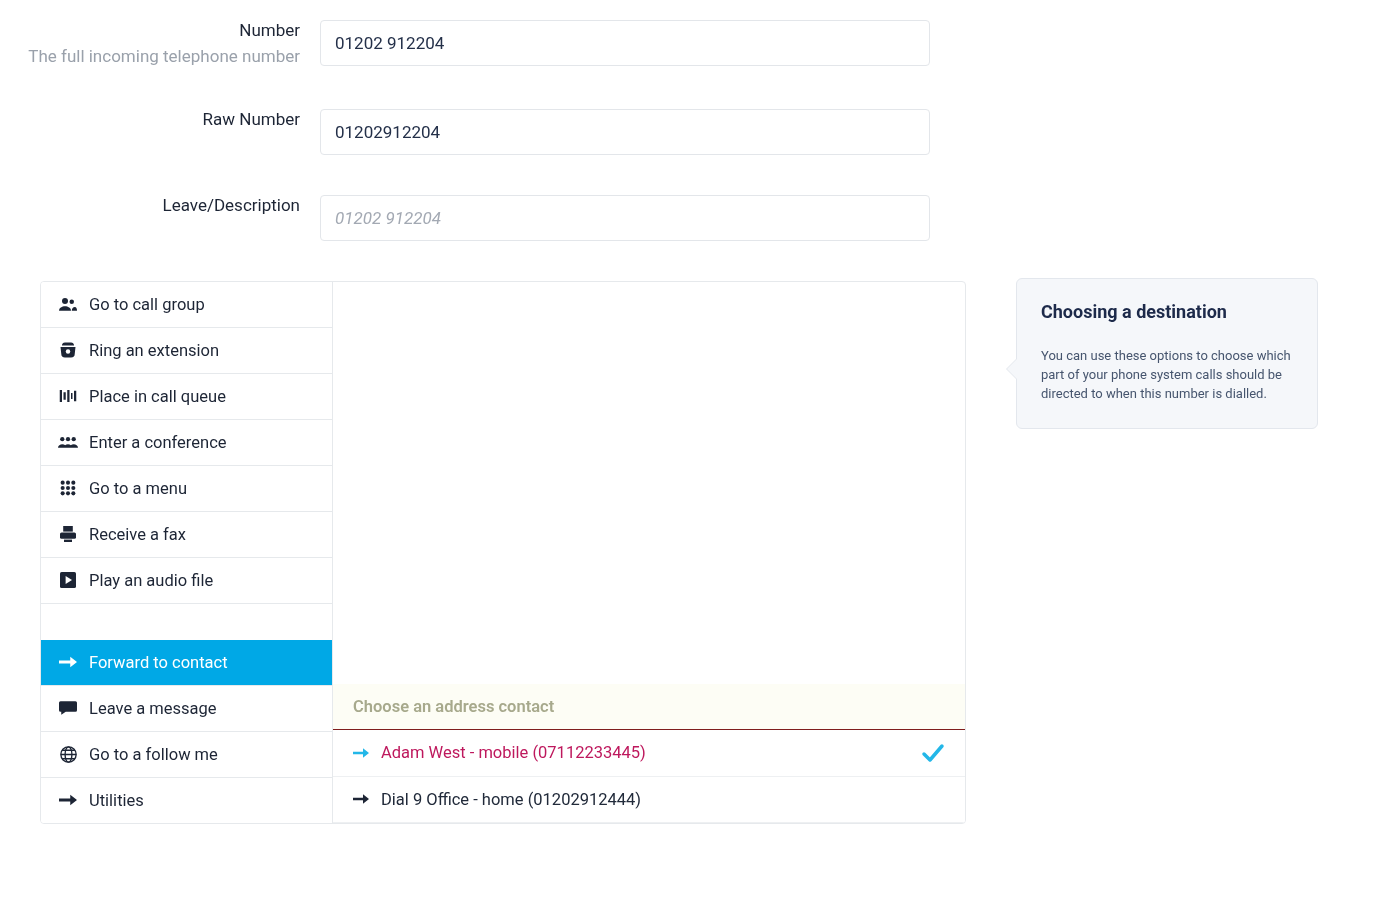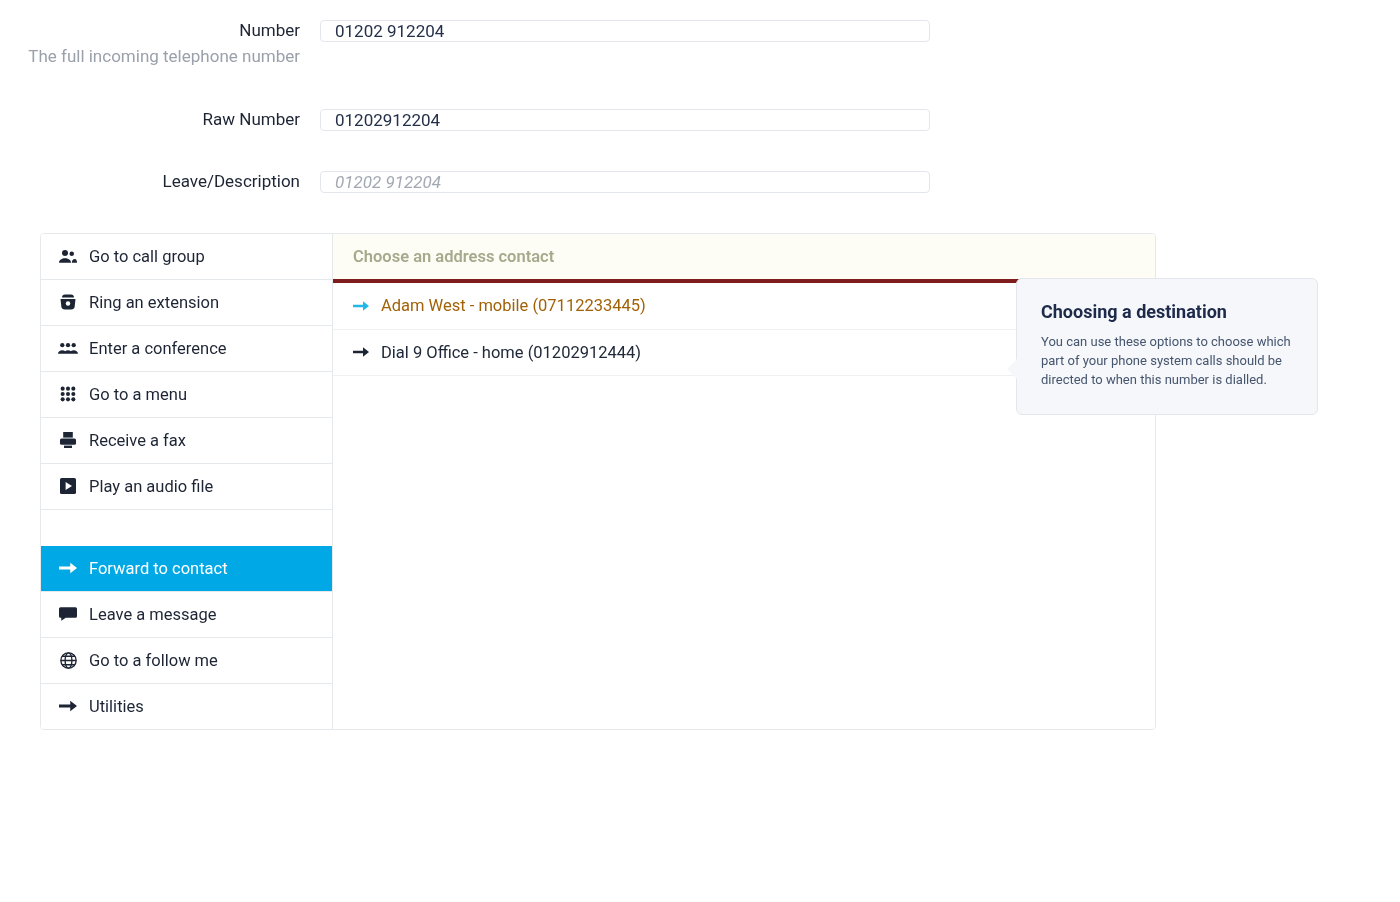--- a/index.html
+++ b/index.html
@@ -37,39 +37,40 @@
     line-height: 1.45;
     margin-top: 4px;
   }
   .field-input-col {
     flex: 0 0 610px;
   }
   .text-input {
     width: 100%;
     border: 1px solid #e3e6ea;
     border-radius: 4px;
-    padding: 0 14px;
+    padding: 12px 14px;
     font-size: 17px;
     color: #243049;
     background: #fff;
     font-family: inherit;
   }
   .text-input::placeholder {
     color: #a3a9b3;
     font-style: italic;
   }
 
   
   .dest-wrap {
     display: flex;
-    width: 1116px;
+    width: 926px;
     margin-left: 40px;
     border: 1px solid #e6e9ec;
     border-radius: 4px;
     overflow: hidden;
+    align-items: flex-end;
   }
   .dest-sidebar {
     width: 292px;
     border-right: 1px solid #e6e9ec;
     background: #fff;
   }
   .dest-item {
     display: flex;
     align-items: center;
     padding: 13px 16px;
@@ -93,40 +94,40 @@
     margin-top: 36px;
   }
   .dest-item.active .ico { color: #fff; }
 
   .dest-main {
     flex: 1;
     background: #fff;
   }
   .dest-header {
     padding: 13px 20px;
-    border-bottom: 4px solid #7f1d1d;
+    border-bottom: 1px solid #7f1d1d;
     background: #fdfdf5;
     color: #a7a98c;
     font-weight: 600;
     font-size: 16.5px;
   }
   .contact-row {
     display: flex;
     align-items: center;
     padding: 13px 20px;
     border-bottom: 1px solid #eef0f2;
     font-size: 16.5px;
     cursor: pointer;
   }
   .contact-row .arrow {
     margin-right: 12px;
     display: inline-flex;
   }
   .contact-row.selected {
-    color: #a16207;
+    color: #be185d;
   }
   .contact-row.selected .arrow svg { fill: #23b7e8; }
   .contact-row .check {
     margin-left: auto;
     display: inline-flex;
   }
 
   
   .help-box {
     position: absolute;
@@ -135,21 +136,21 @@
     width: 302px;
     background: #f5f7fa;
     border: 1px solid #e3e7ed;
     border-radius: 6px;
     padding: 22px 24px 24px;
   }
   .help-box h3 {
     color: #1d2a4a;
     font-size: 18px;
     font-weight: 700;
-    margin-bottom: 11px;
+    margin-bottom: 25px;
   }
   .help-box p {
     color: #46556e;
     font-size: 13px;
     line-height: 1.45;
   }
   .help-arrow {
     position: absolute;
     left: -10px;
     top: 80px;
@@ -220,20 +221,32 @@
       </div>
       <div class="dest-item">
         <span class="ico">
           <svg width="18" height="16" viewBox="0 0 24 20" fill="currentColor">
             <path d="M4 3a4 4 0 014-3h8a4 4 0 014 3v1H4V3z"></path>
             <path d="M2 6h20l-1 9a5 5 0 01-5 5H8a5 5 0 01-5-5L2 6z"></path>
             <circle cx="12" cy="12" r="3" fill="#fff"></circle>
           </svg>
         </span>
         <span>Ring an extension</span>
+      </div>
+      <div class="dest-item">
+        <span class="ico">
+          <svg width="18" height="14" viewBox="0 0 24 18" fill="currentColor">
+            <rect x="1" y="1" width="3" height="16"></rect>
+            <rect x="6" y="4" width="3" height="10"></rect>
+            <rect x="11" y="1" width="3" height="16"></rect>
+            <rect x="16" y="5" width="2" height="8"></rect>
+            <rect x="20" y="2" width="3" height="14"></rect>
+          </svg>
+        </span>
+        <span>Place in call queue</span>
       </div>
       <div class="dest-item">
         <span class="ico">
           <svg width="20" height="12" viewBox="0 0 28 16" fill="currentColor">
             <circle cx="6" cy="4" r="3"></circle>
             <circle cx="14" cy="4" r="3"></circle>
             <circle cx="22" cy="4" r="3"></circle>
             <path d="M0 16c0-3 3-5 6-5s6 2 6 5H0zM8 16c0-3 3-5 6-5s6 2 6 5H8zM16 16c0-3 3-5 6-5s6 2 6 5H16z"></path>
           </svg>
         </span>

